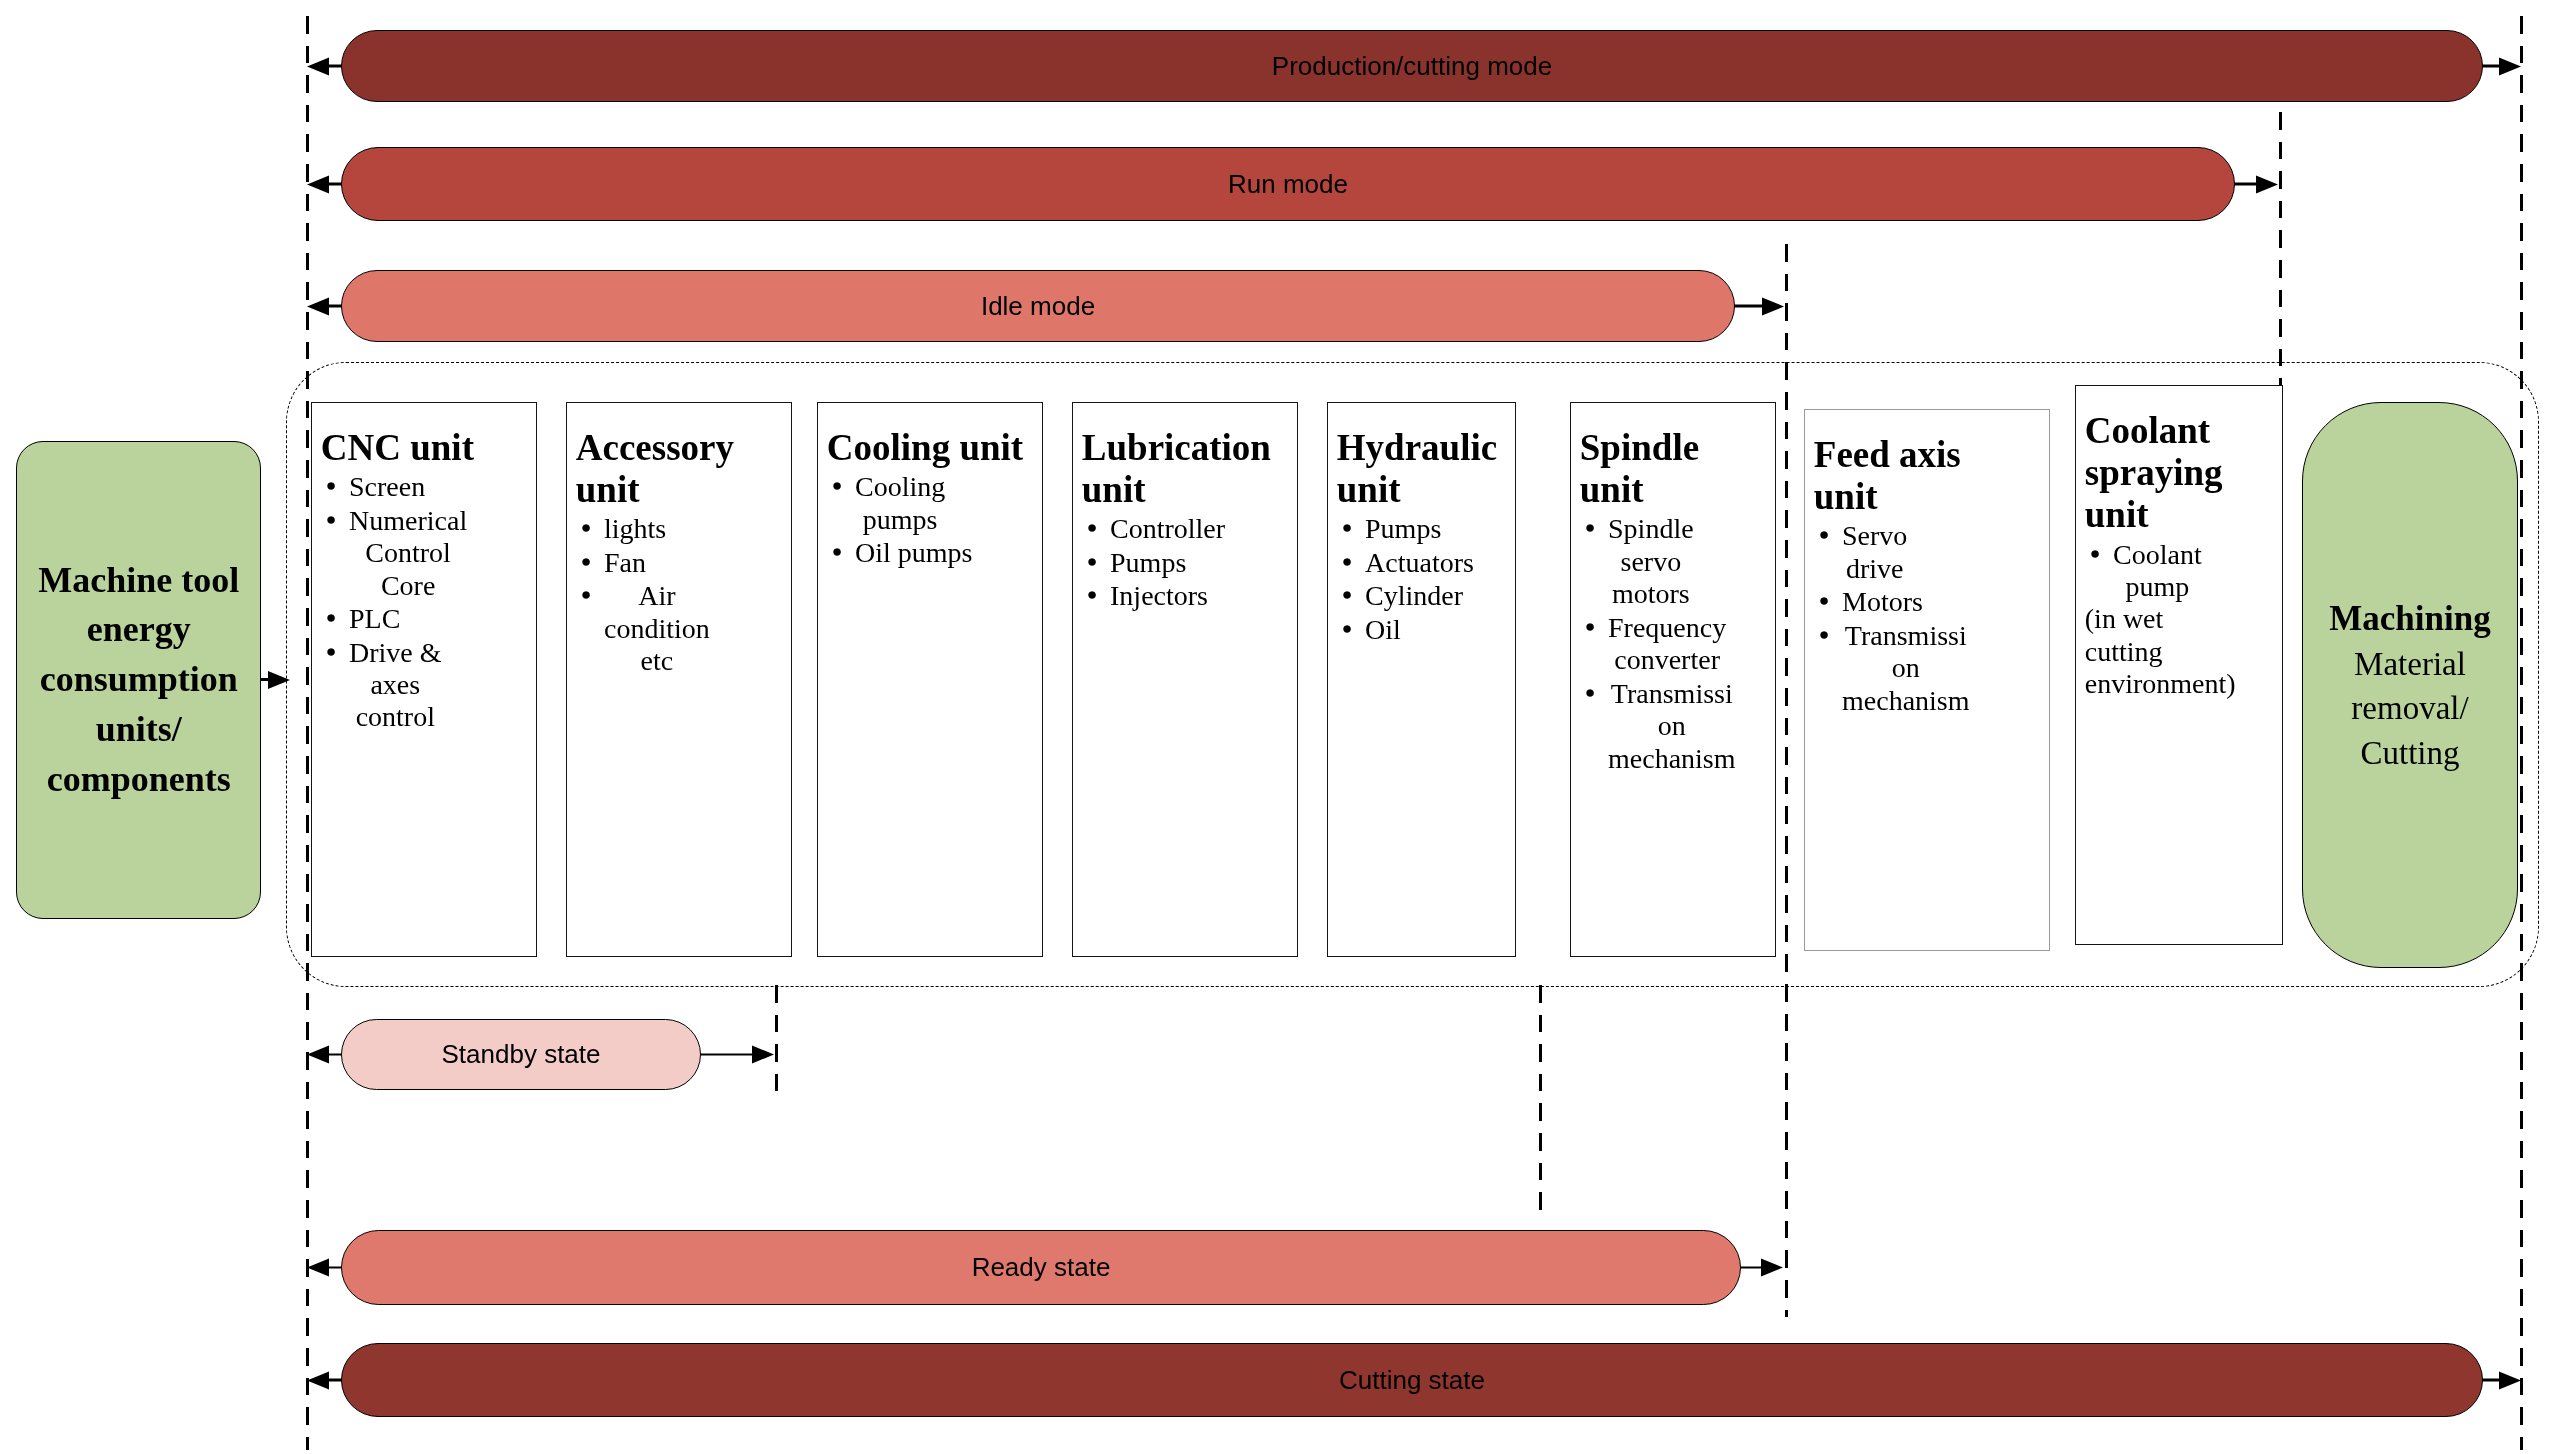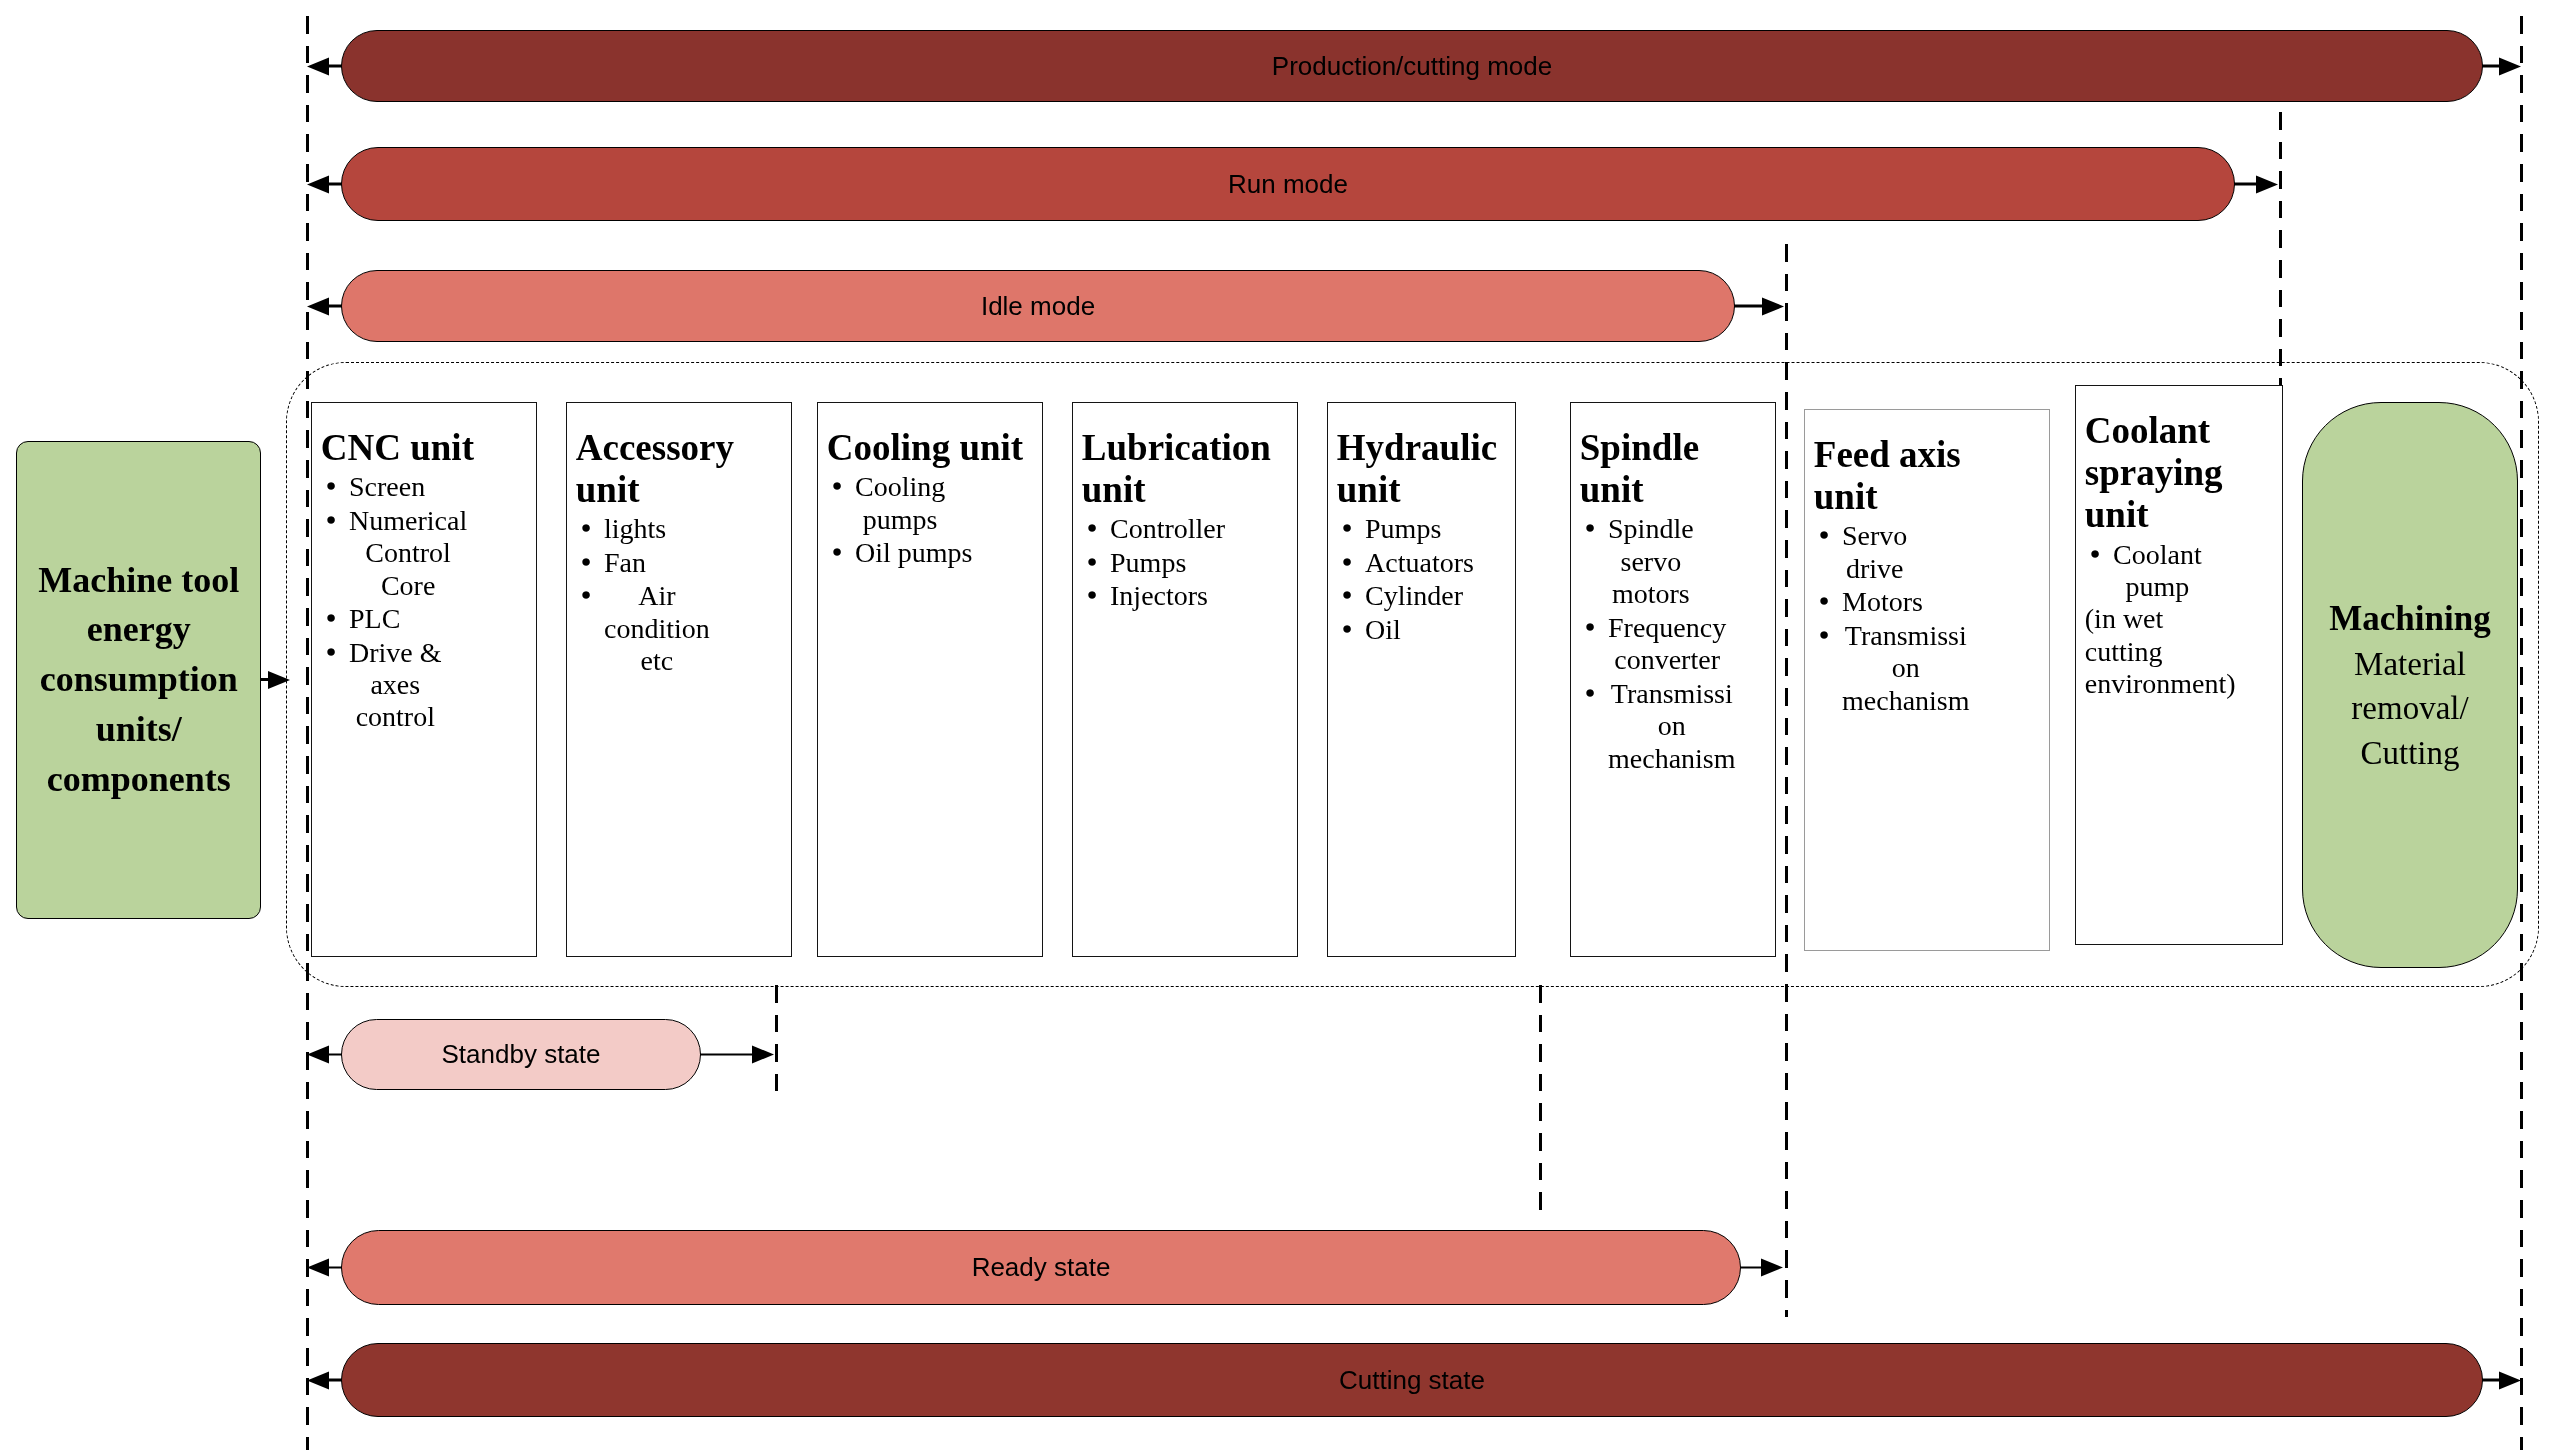--- a/index.html
+++ b/index.html
@@ -70,21 +70,21 @@
   
   .green-round{
     position:absolute;
     border:1.9px solid #000;
     box-sizing:border-box;
     display:flex;flex-direction:column;align-items:center;justify-content:center;
     text-align:center;color:#000;
   }
   #source-box{
     left:16.3px;top:441px;width:245px;height:478px;
-    border-radius:12px;
+    border-radius:27px;
     font-weight:bold;font-size:36px;line-height:1.38;
     white-space:pre-line;
   }
   #machining-box{
     left:2302px;top:402px;width:216px;height:566px;
     border-radius:79px;
     font-size:33px;line-height:1.35;
   }
   #machining-box .m-title{font-weight:bold;font-size:35px;}
   #machining-box .m-sub{white-space:pre-line;}

